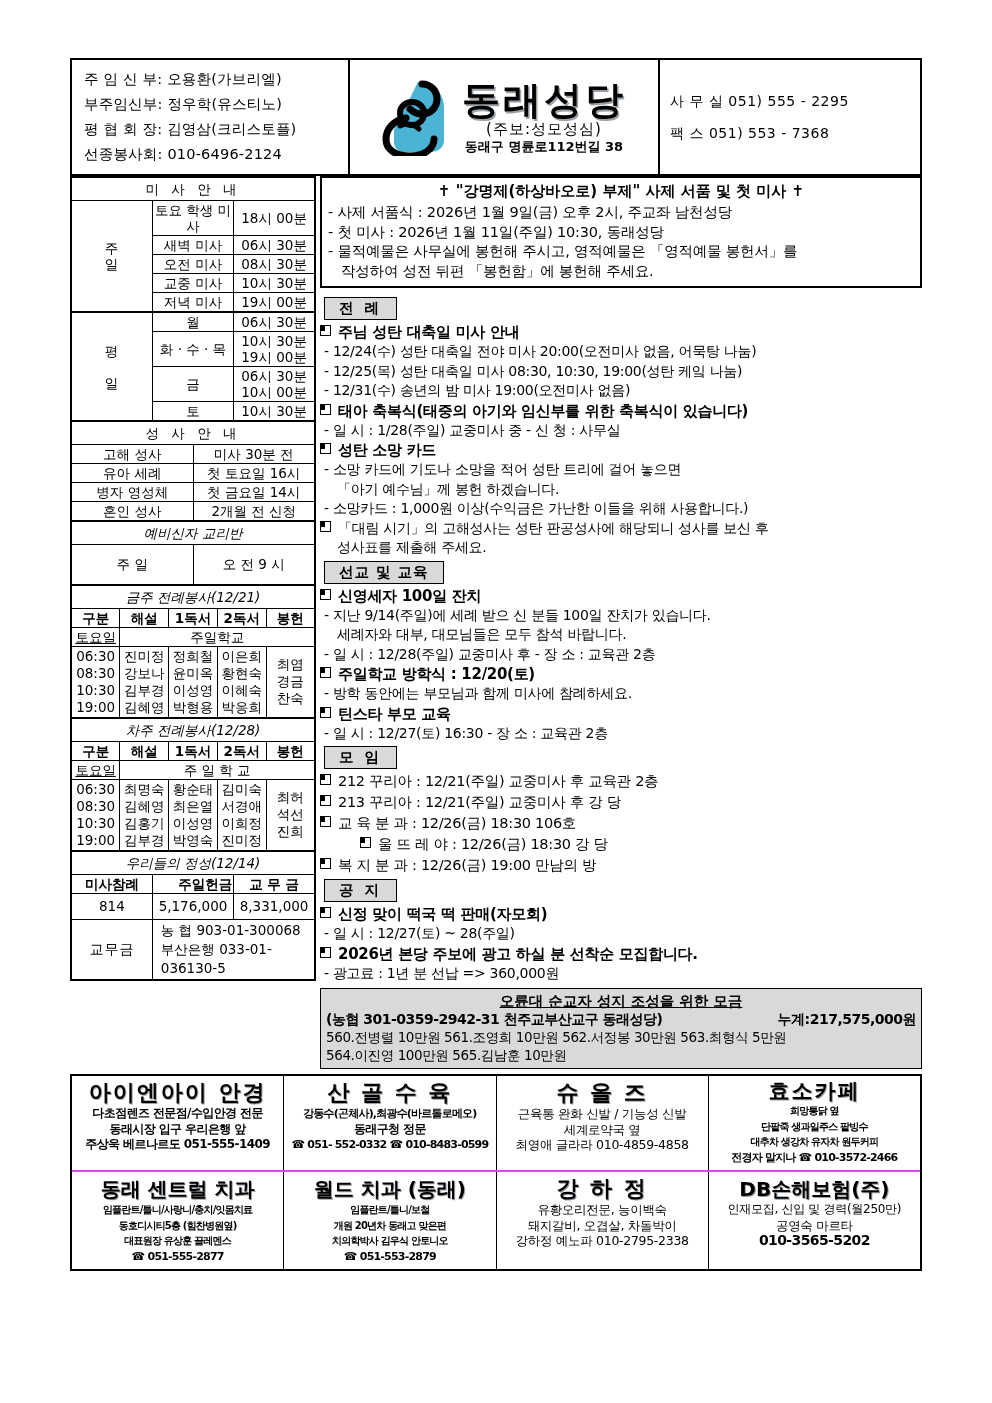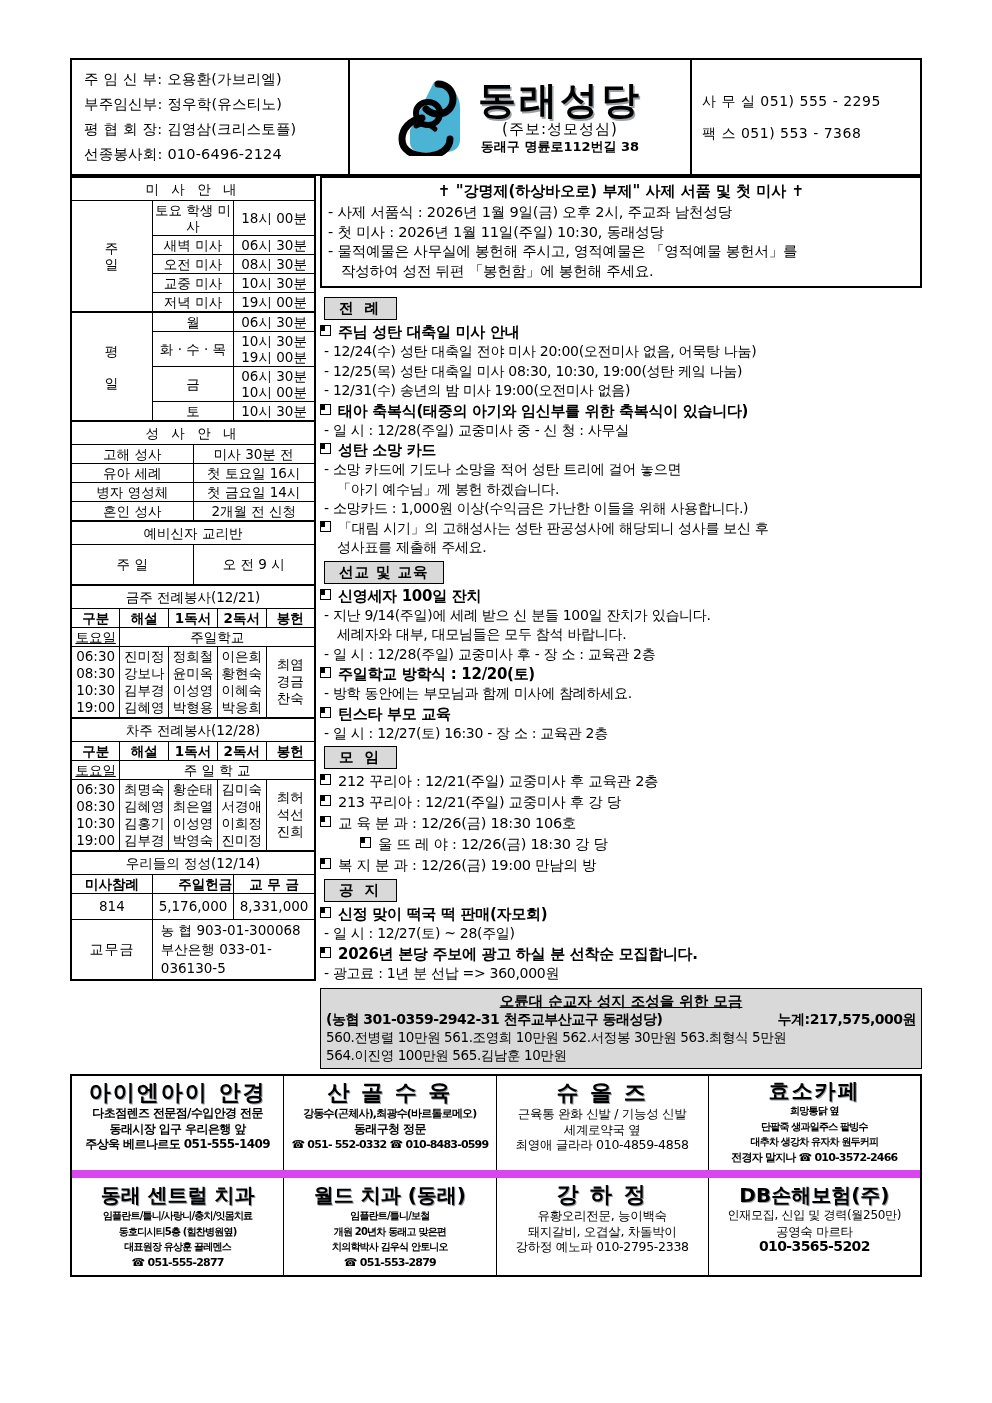--- a/index.html
+++ b/index.html
@@ -15,34 +15,34 @@
   .header{width:852px;border:2px solid #000;display:flex;height:118px;box-sizing:border-box;}
   .hdr-left{width:278px;border-right:2px solid #000;box-sizing:border-box;padding:7px 0 0 12px;}
   .hdr-left .ln{font-size:14.5px;line-height:25px;letter-spacing:0.2px;white-space:nowrap;}
   .hdr-mid{flex:1;border-right:2px solid #000;box-sizing:border-box;display:flex;align-items:center;justify-content:center;position:relative;}
   .logo{width:74px;height:78px;flex:0 0 74px;margin-right:6px;position:relative;}
   .hdr-names{text-align:center;}
   .church-name{font-size:38px;font-weight:bold;letter-spacing:3px;line-height:40px;
     text-shadow:1.5px 1.5px 0 #9aa0a6;}
   .church-sub{font-size:15px;letter-spacing:1px;line-height:19px;}
   .church-addr{font-size:13px;font-weight:bold;line-height:16px;}
-  .hdr-right{width:228px;box-sizing:border-box;display:flex;flex-direction:column;justify-content:center;padding-left:10px;}
+  .hdr-right{width:260px;box-sizing:border-box;display:flex;flex-direction:column;justify-content:center;padding-left:10px;}
   .hdr-right .ln{font-size:14px;line-height:32px;letter-spacing:0.5px;white-space:nowrap;}
 
   
   .body{display:flex;width:852px;margin-top:0;}
   .col-left{width:246px;flex:0 0 246px;}
   .col-right{flex:1;margin-left:4px;}
 
   
   .ltbl{width:246px;border-collapse:collapse;table-layout:fixed;}
   .ltbl td,.ltbl th{border:1px solid #000;text-align:center;font-size:13.5px;padding:1px 1px;
     line-height:16px;font-weight:normal;}
   .ttl{font-size:18px;font-weight:bold;letter-spacing:4px;padding:3px 0 !important;}
-  .ttl2{font-size:16px;font-weight:bold;letter-spacing:0px;padding:3px 0 !important;}
+  .ttl2{font-size:16px;font-weight:bold;letter-spacing:0px;padding:3px 0 !important;font-style:italic;}
   .vlabel{font-weight:bold;font-size:15px;letter-spacing:1px;}
   .thick-top td{border-top:2px solid #000;}
   .outer{border:2px solid #000;}
   .twoline{line-height:15px;font-size:13px;}
   .sm{font-size:12.5px;}
   .hdrow td{font-weight:bold;font-size:13.5px;}
   .names td{font-size:13.5px;line-height:17px;padding:1px 0;}
   .udl{text-decoration:underline;}
 
   
@@ -59,21 +59,21 @@
   .chk{display:inline-block;width:9px;height:9px;border:1.5px solid #000;position:relative;vertical-align:1px;}
   .chk:after{content:"";position:absolute;left:0px;top:0px;width:4px;height:5px;background:#000;}
   .fund{border:1.5px solid #000;background:#d9d9d9;padding:3px 5px 4px 5px;margin-top:5px;}
   .fund .f-t{text-align:center;font-weight:bold;font-size:14.5px;text-decoration:underline;line-height:19px;}
   .fund .f-n{font-size:13.5px;line-height:17.5px;letter-spacing:-0.4px;}
   .fund .f-row{display:flex;justify-content:space-between;font-weight:bold;font-size:14px;letter-spacing:-0.5px;}
 
   
   .ads{width:852px;border:2px solid #000;box-sizing:border-box;margin-top:5px;}
   .adrow{display:flex;}
-  .adrow.first{border-bottom:8px solid #d946ef;}
+  .adrow.first{border-bottom:2px solid #d946ef;}
   .adcell{flex:1;box-sizing:border-box;border-right:1px solid #000;text-align:center;
     padding:4px 2px 5px 2px;overflow:hidden;}
   .adcell:last-child{border-right:none;}
   .ad-name{font-size:22px;font-weight:bold;letter-spacing:2px;line-height:26px;
     text-shadow:1px 1px 0 #9aa0a6;white-space:nowrap;}
   .ad-name.narrow{font-size:20px;letter-spacing:0px;}
   .ad-ln{font-size:12px;font-weight:bold;line-height:15.5px;letter-spacing:-0.6px;white-space:nowrap;}
   .ad-ln.tiny{font-size:11px;letter-spacing:-0.8px;}
   .ad-ln.mini{font-size:10px;letter-spacing:-0.8px;}
   .ad-ln.reg{font-weight:normal;font-size:12.5px;letter-spacing:-0.3px;}
@@ -294,21 +294,21 @@
             <span class="bx"><span class="chk"></span></span>
             <span>주님 성탄 대축일 미사 안내</span>
           </div>
         <div class="sub">- 12/24(수) 성탄 대축일 전야 미사 20:00(오전미사 없음, 어묵탕 나눔)</div>
         <div class="sub">- 12/25(목) 성탄 대축일 미사 08:30, 10:30, 19:00(성탄 케잌 나눔)</div>
         <div class="sub">- 12/31(수) 송년의 밤 미사 19:00(오전미사 없음)</div>
         <div class="item">
             <span class="bx"><span class="chk"></span></span>
             <span>태아 축복식(태중의 아기와 임신부를 위한 축복식이 있습니다)</span>
           </div>
-        <div class="sub">- 일 시 : 12/28(주일) 교중미사 중         - 신 청 : 사무실</div>
+        <div class="sub">- 일 시 : 1/28(주일) 교중미사 중         - 신 청 : 사무실</div>
         <div class="item">
             <span class="bx"><span class="chk"></span></span>
             <span>성탄 소망 카드</span>
           </div>
         <div class="sub">- 소망 카드에 기도나 소망을 적어 성탄 트리에 걸어 놓으면</div>
         <div class="sub2">「아기 예수님」께 봉헌 하겠습니다.</div>
         <div class="sub">- 소망카드 : 1,000원 이상(수익금은 가난한 이들을 위해 사용합니다.)</div>
         <div class="item" style="font-weight:normal;font-size:14px;line-height:19.5px;">
             <span class="bx"><span class="chk"></span></span>
             <span>「대림 시기」의 고해성사는 성탄 판공성사에 해당되니 성사를 보신 후</span>

